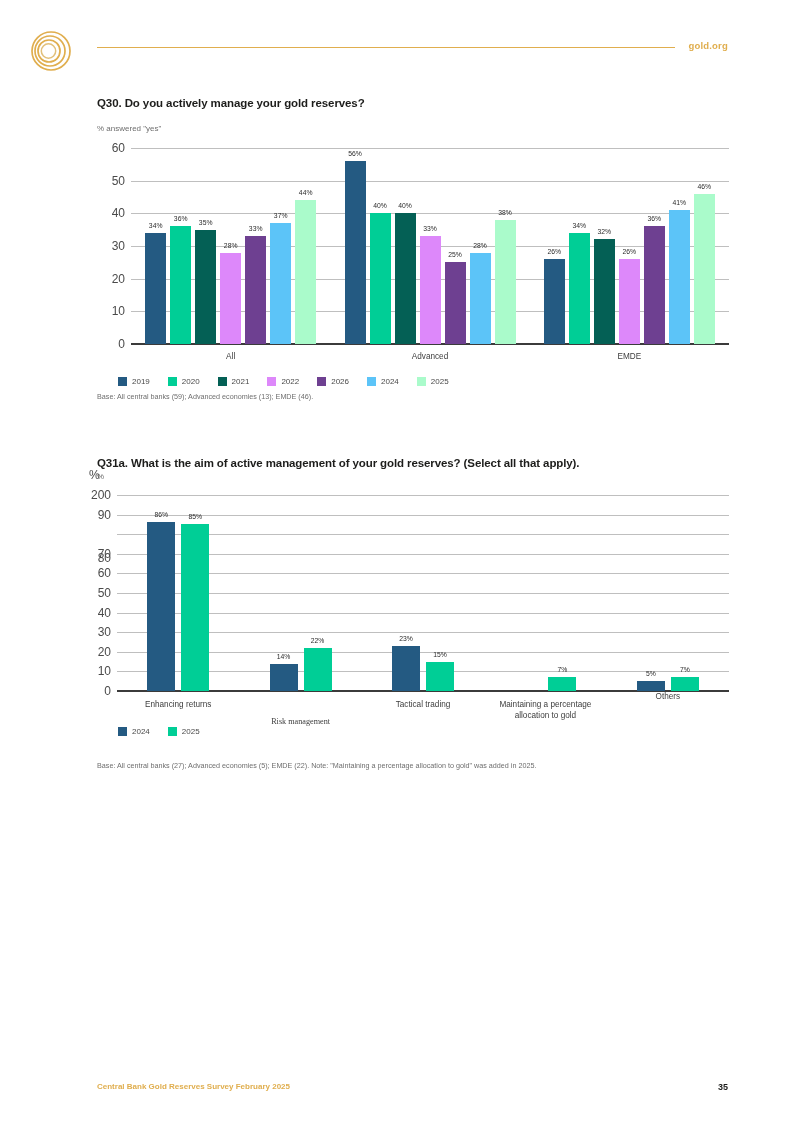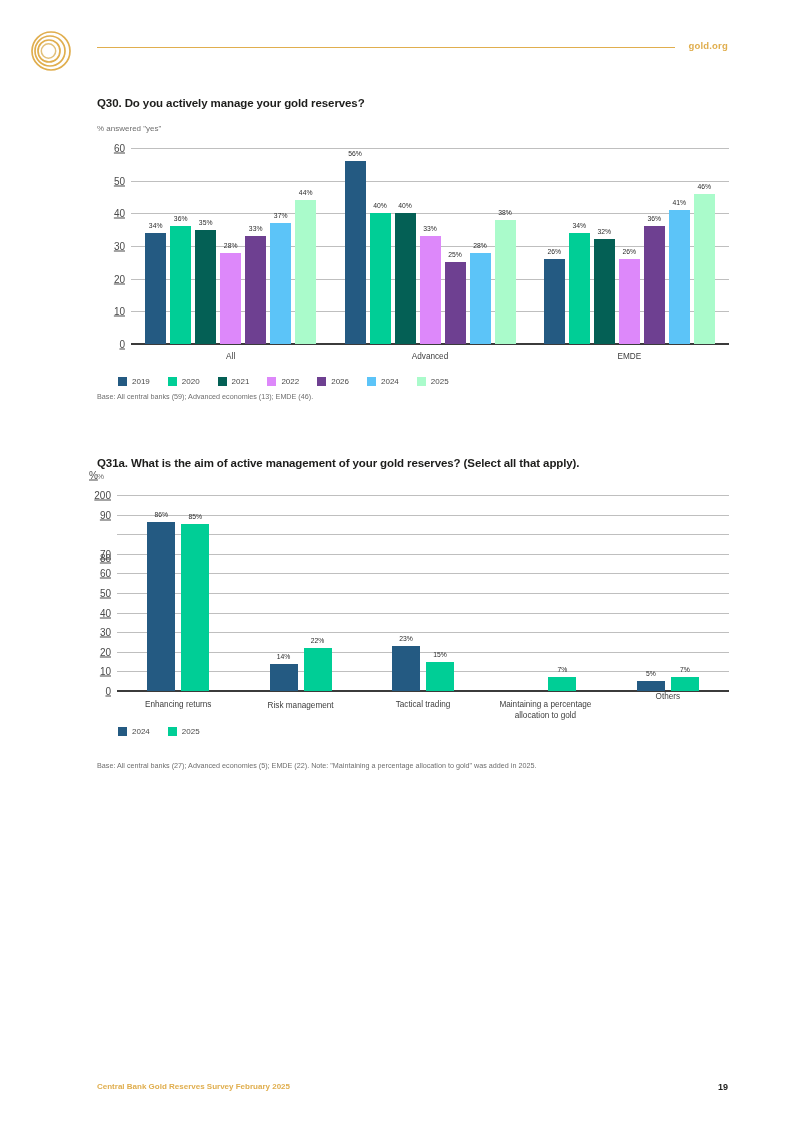--- a/index.html
+++ b/index.html
@@ -86,25 +86,24 @@
     background: #bfbfbf;
   }
   .axis-base {
     position: absolute;
     left: 0;
     height: 1.6px;
     background: #3b3b3b;
   }
   .ytick {
     position: absolute;
-    font-size: 10px;
+    font-size: 12px;
     color: #4a4a4a;
     text-align: right;
     transform: translateY(-50%);
-    text-decoration: underline;
   }
   .bar {
     position: absolute;
     bottom: 0;
   }
   .bar-label {
     position: absolute;
     font-size: 6.8px;
     color: #2b2b2b;
     text-align: center;
@@ -303,21 +302,21 @@
       <div class="ytick" style="top: 0px; left: -28px; width: 22px;">200</div>
       <div class="bar" style="left: 30.2px; width: 28px; height: 168.56px; bottom: 0px; background: rgb(36, 90, 130);"></div>
       <div class="bar-label" style="left: 44.2px; top: 16.44px;">86%</div>
       <div class="bar" style="left: 64.2px; width: 28px; height: 166.6px; bottom: 0px; background: rgb(0, 206, 150);"></div>
       <div class="bar-label" style="left: 78.2px; top: 18.4px;">85%</div>
       <div class="cat-label" style="left: 61.2px; top: 204px;">Enhancing returns</div>
       <div class="bar" style="left: 152.6px; width: 28px; height: 27.44px; bottom: 0px; background: rgb(36, 90, 130);"></div>
       <div class="bar-label" style="left: 166.6px; top: 157.56px;">14%</div>
       <div class="bar" style="left: 186.6px; width: 28px; height: 43.12px; bottom: 0px; background: rgb(0, 206, 150);"></div>
       <div class="bar-label" style="left: 200.6px; top: 141.88px;">22%</div>
-      <div class="cat-label" style="left: 183.6px; top: 205px;">Risk management</div>
+      <div class="cat-label" style="left: 183.6px; top: 221px; font-family: Liberation Serif, serif;">Risk management</div>
       <div class="bar" style="left: 275px; width: 28px; height: 45.08px; bottom: 0px; background: rgb(36, 90, 130);"></div>
       <div class="bar-label" style="left: 289px; top: 139.92px;">23%</div>
       <div class="bar" style="left: 309px; width: 28px; height: 29.4px; bottom: 0px; background: rgb(0, 206, 150);"></div>
       <div class="bar-label" style="left: 323px; top: 155.6px;">15%</div>
       <div class="cat-label" style="left: 306px; top: 204px;">Tactical trading</div>
       <div class="bar" style="left: 431.4px; width: 28px; height: 13.72px; bottom: 0px; background: rgb(0, 206, 150);"></div>
       <div class="bar-label" style="left: 445.4px; top: 171.28px;">7%</div>
       <div class="cat-label" style="left: 428.4px; top: 204px;">Maintaining a percentage<br>allocation to gold</div>
       <div class="bar" style="left: 519.8px; width: 28px; height: 9.8px; bottom: 0px; background: rgb(36, 90, 130);"></div>
       <div class="bar-label" style="left: 533.8px; top: 175.2px;">5%</div>
@@ -333,13 +332,13 @@
       <span class="legend-text">2024</span>
     </div>
     <div class="legend-item">
       <span class="legend-swatch" style="background: rgb(0, 206, 150);"></span>
       <span class="legend-text">2025</span>
     </div>
   </div>
 <div class="base-note" style="top:761px;">Base: All central banks (27); Advanced economies (5); EMDE (22). Note: "Maintaining a percentage allocation to gold" was added in 2025.</div>
 
 <div class="footer-left">Central Bank Gold Reserves Survey February 2025</div>
-<div class="footer-page">19</div>
+<div class="footer-page">35</div>
 
 </body></html>

